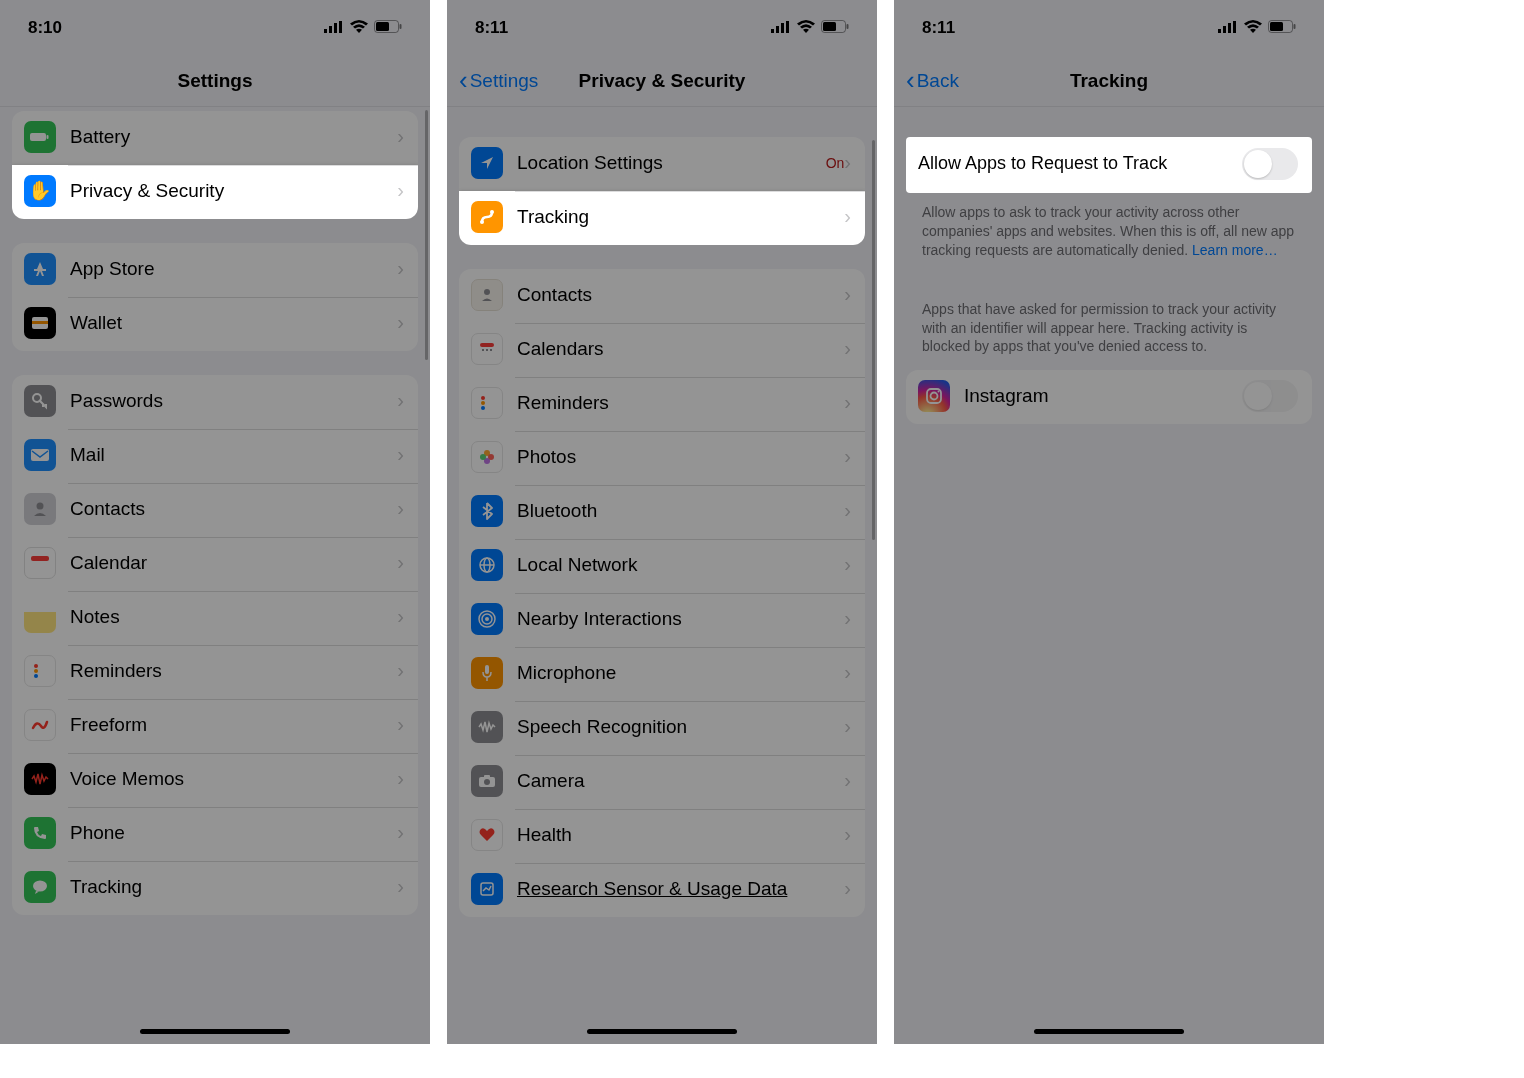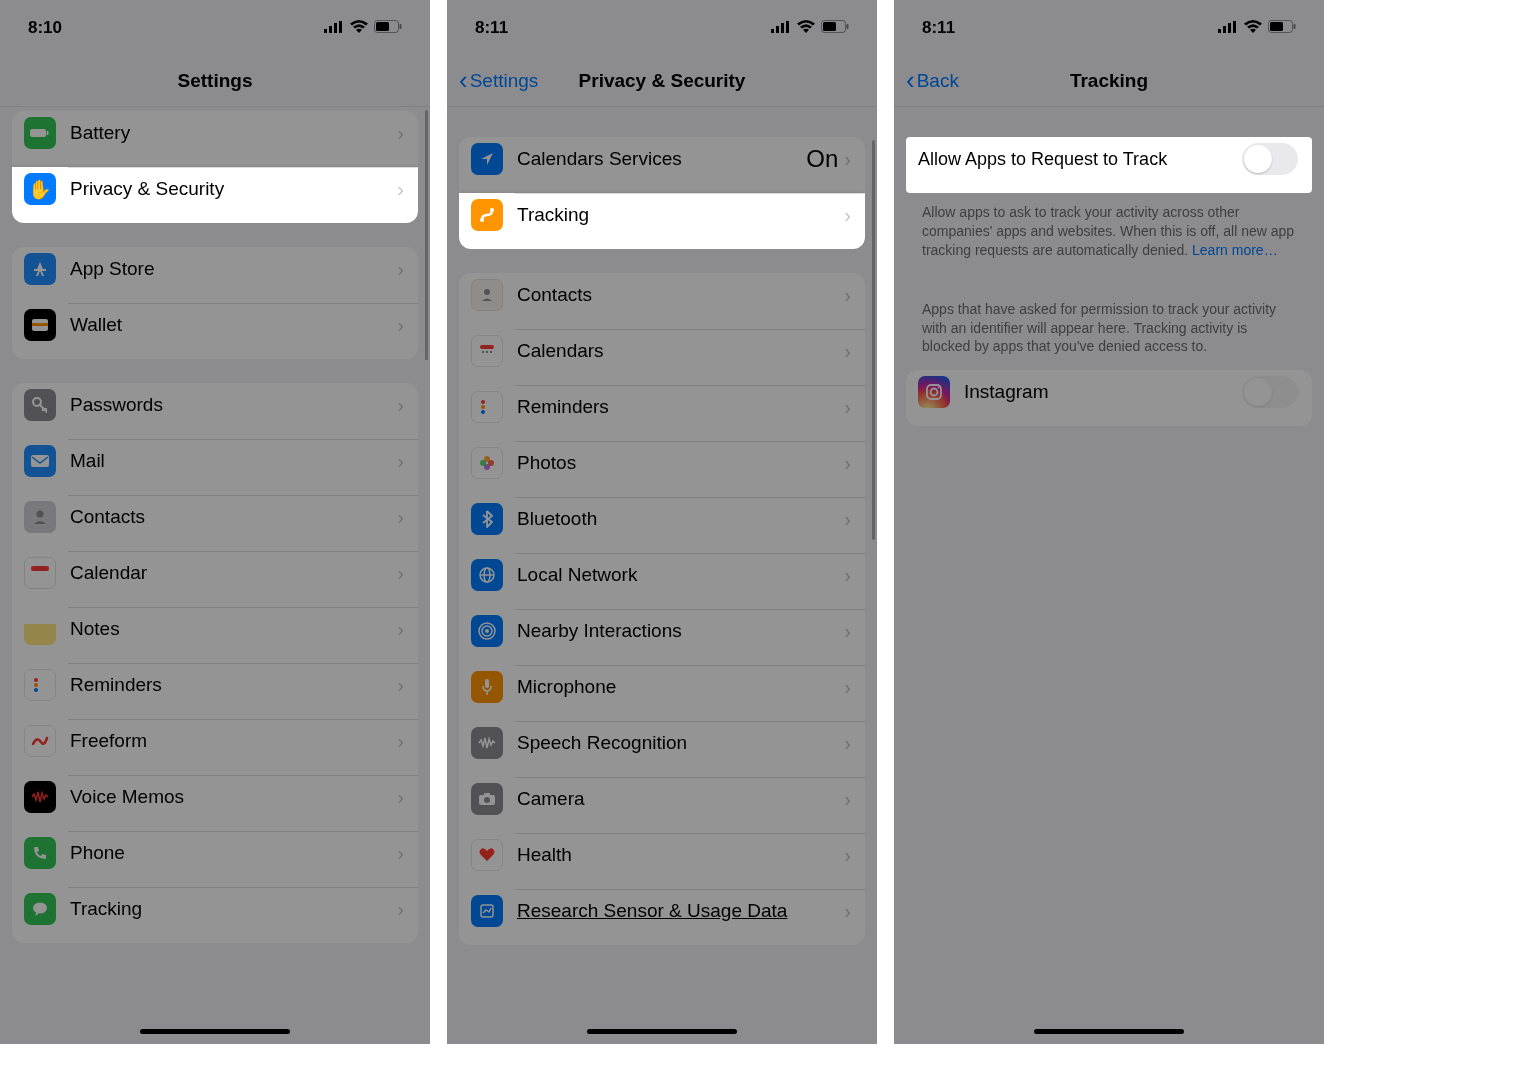--- a/index.html
+++ b/index.html
@@ -70,21 +70,21 @@
     margin: 24px 12px 0 12px;
     background: #ffffff;
     border-radius: 12px;
     overflow: hidden;
   }
   .group.first { margin-top: 4px; }
   .row {
     display: flex;
     align-items: center;
     min-height: 54px;
-    padding: 6px 14px 18px 12px;
+    padding: 6px 14px 9px 12px;
     position: relative;
   }
   .row + .row::before {
     content: "";
     position: absolute;
     left: 56px; right: 0; top: 0;
     height: 1px;
     background: rgba(60,60,67,0.18);
   }
   .row .icon {
@@ -95,23 +95,22 @@
     flex-shrink: 0;
     font-size: 18px;
     color: #fff;
   }
   .row .label {
     font-size: 19px;
     flex: 1;
     color: #000;
   }
   .row .val {
-    font-size: 24px;
-    color: #000000;
-    margin-right: 6px;
+    font-size: 14px;
+    color: #b91c1c;
   }
   .row .chev {
     color: #c5c5c7;
     font-size: 20px;
     font-weight: 400;
   }
   .row.highlight {
     position: relative;
     z-index: 10;
     background: #ffffff;
@@ -376,21 +375,21 @@
   </div>
 
   <div class="content">
     <div class="group" style="margin-top:30px">
       <div class="row">
         <div class="icon" style="background:#007aff">
           <svg width="16" height="16" viewBox="0 0 16 16">
               <path d="M14 2 L2 8 L8 8 L8 14 Z" fill="#fff"></path>
             </svg>
         </div>
-        <span class="label">Calendars Services</span>
+        <span class="label">Location Settings</span>
         <span class="val">On</span>
         <span class="chev">›</span>
       </div>
       <div class="row highlight">
         <div class="icon" style="background:#ff9500">
           <svg width="18" height="18" viewBox="0 0 18 18">
               <path d="M4 14 Q4 9 9 9 Q14 9 14 4" stroke="#fff" stroke-width="2.5" fill="none" stroke-linecap="round"></path>
               <circle cx="4" cy="14" r="2" fill="#fff"></circle>
               <circle cx="14" cy="4" r="2" fill="#fff"></circle>
             </svg>

